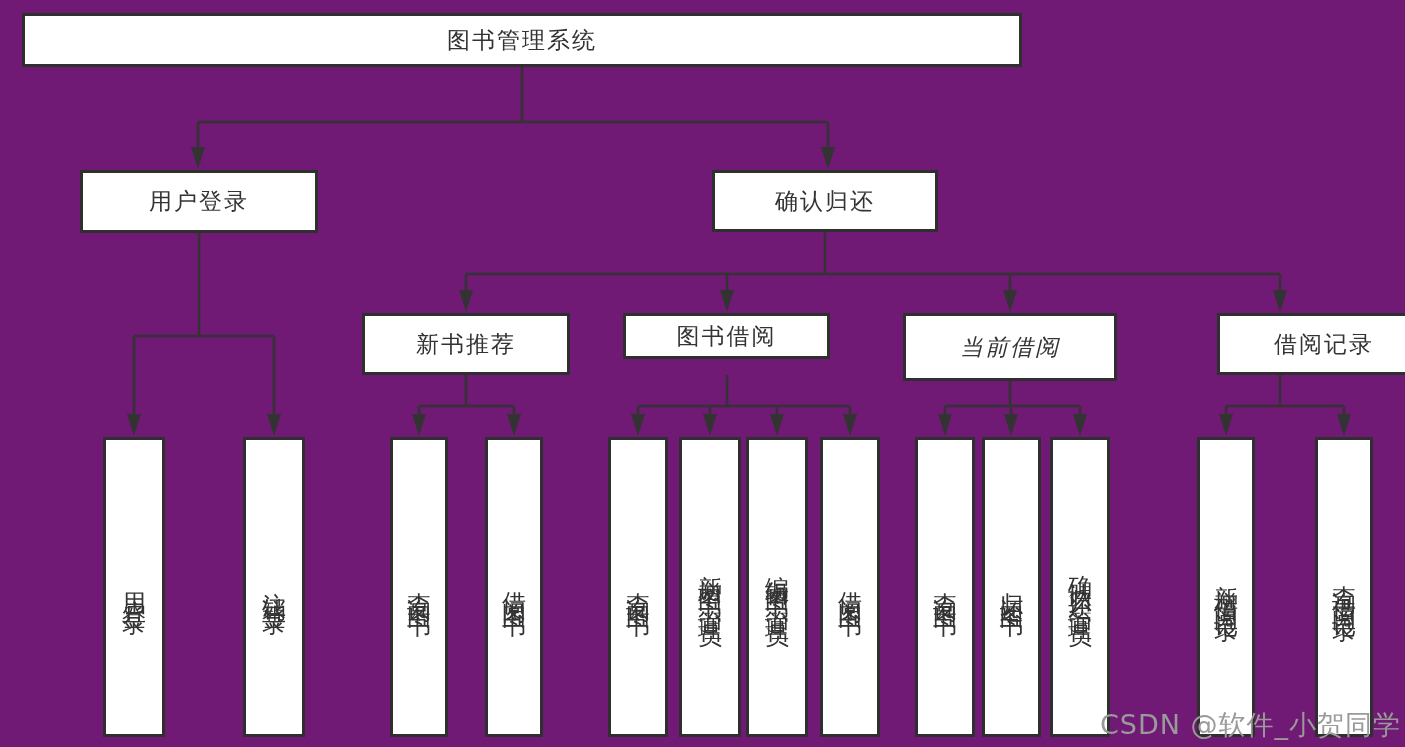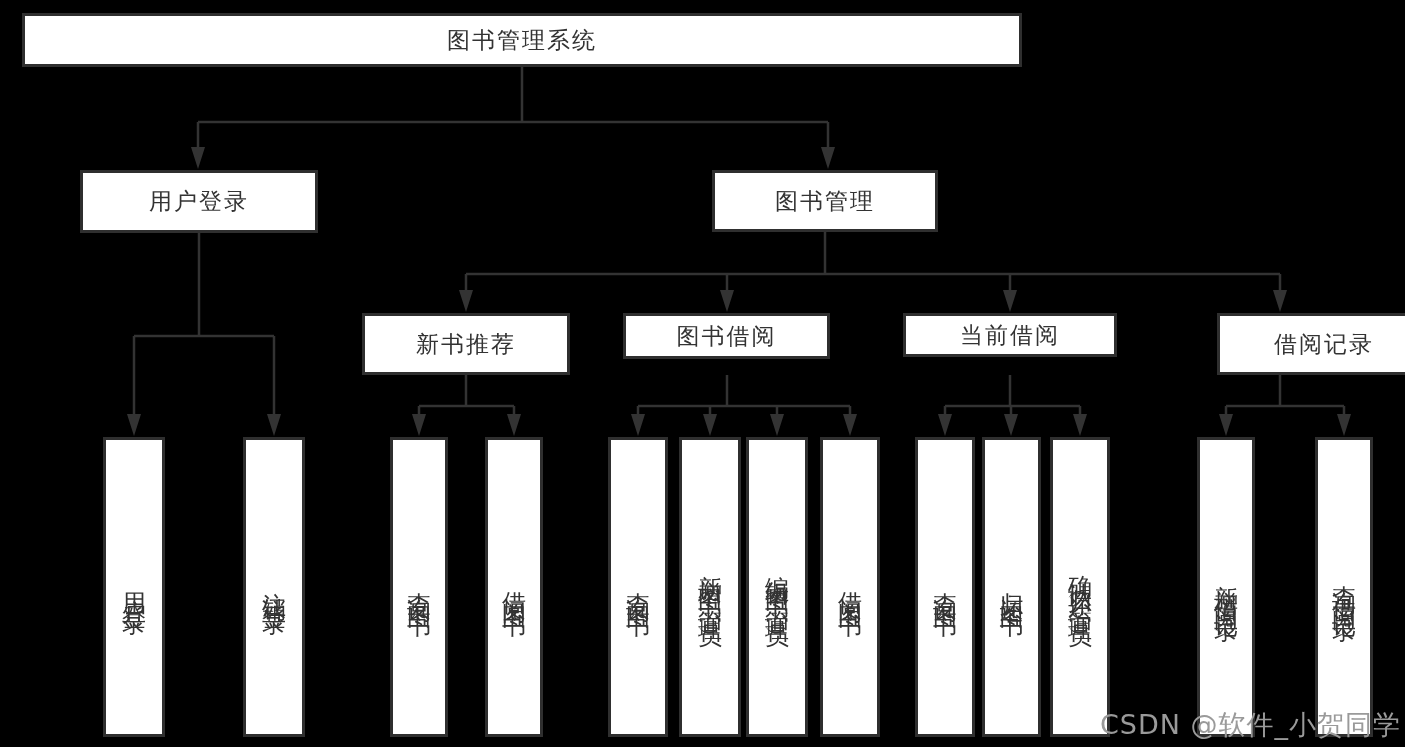--- a/index.html
+++ b/index.html
@@ -5,21 +5,21 @@
   html, body {
     margin: 0;
     padding: 0;
     background: #ffffff;
     font-family: "DejaVu Sans", "Liberation Sans", sans-serif;
   }
   .stage {
     position: relative;
     width: 1405px;
     height: 747px;
-    background: #000000;
+    background: #701a75;
     overflow: hidden;
   }
   .connectors {
     position: absolute;
     left: 0;
     top: 0;
   }
   .node {
     position: absolute;
     background: #ffffff;
@@ -88,30 +88,30 @@
   </svg>
 
   <div class="node" style="left:22px; top:13px; width:1000px; height:54px;">
     <span class="hlabel">图书管理系统</span>
   </div>
 
   <div class="node" style="left:80px; top:170px; width:238px; height:63px;">
     <span class="hlabel">用户登录</span>
   </div>
   <div class="node" style="left:712px; top:170px; width:226px; height:62px;">
-    <span class="hlabel">图书管理</span>
+    <span class="hlabel">确认归还</span>
   </div>
 
   <div class="node" style="left:362px; top:313px; width:208px; height:62px;">
     <span class="hlabel">新书推荐</span>
   </div>
   <div class="node" style="left:623px; top:313px; width:207px; height:46px;">
     <span class="hlabel">图书借阅</span>
   </div>
-  <div class="node" style="left:903px; top:313px; width:214px; height:44px;">
+  <div class="node" style="left:903px; top:313px; width:214px; height:68px;font-style:italic;">
     <span class="hlabel">当前借阅</span>
   </div>
   <div class="node" style="left:1173px; top:313px; width:214px; height:62px;margin-left:44px;">
     <span class="hlabel">借阅记录</span>
   </div>
 
   <div class="node" style="left:103px; top:437px; width:62px; height:300px;">
     <span class="vlabel">用户登录</span>
   </div>
   <div class="node" style="left:243px; top:437px; width:62px; height:300px;">

